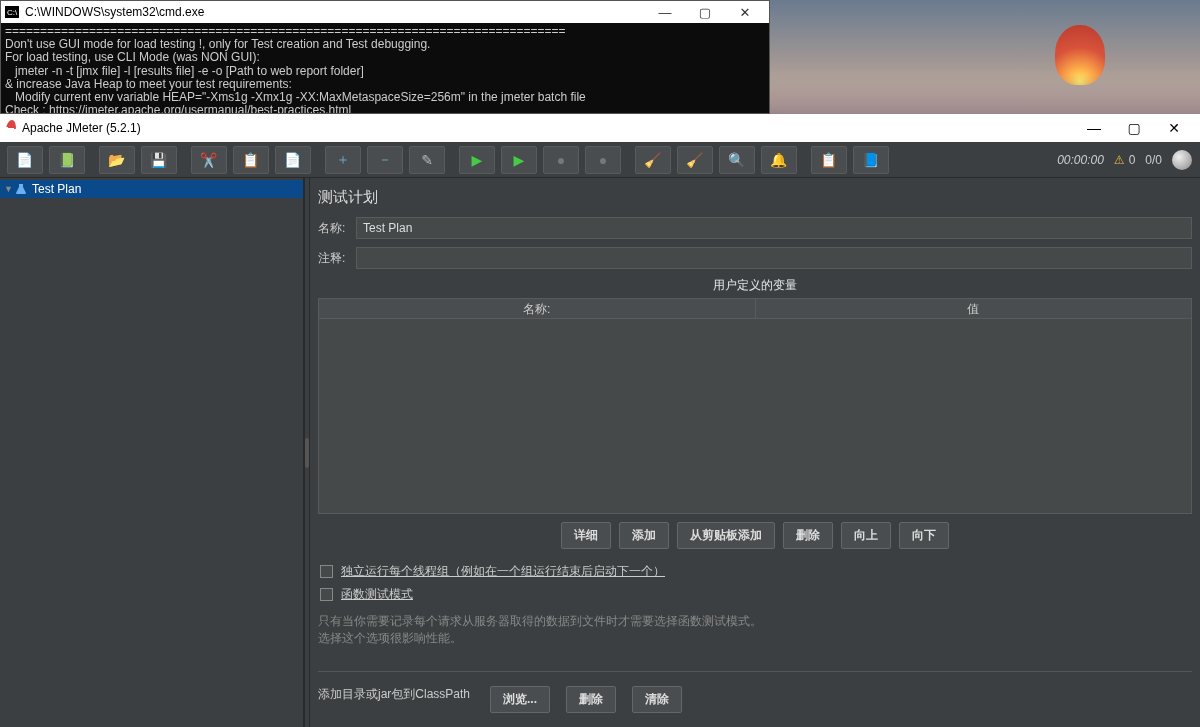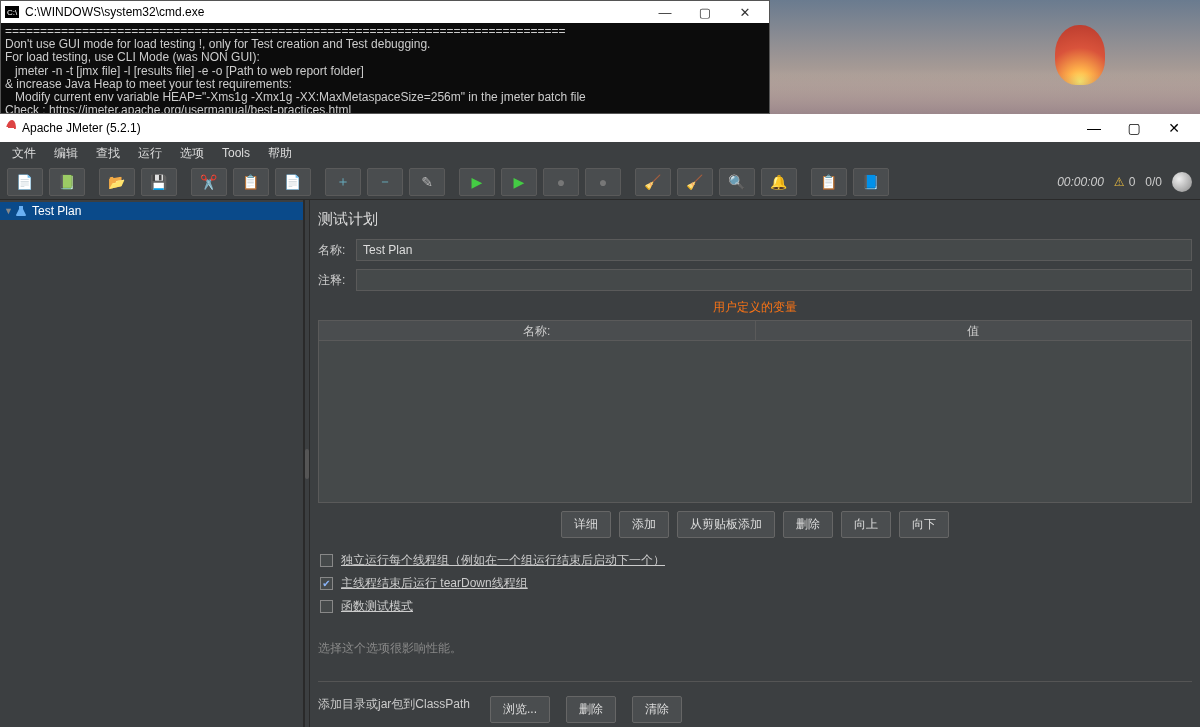--- a/index.html
+++ b/index.html
@@ -50,28 +50,28 @@
 
 .jm-splitter { width:6px; background:#3c3f41; display:flex; align-items:center; justify-content:center; cursor:col-resize; border-left:1px solid #2a2a2a; border-right:1px solid #2a2a2a;}
 .jm-splitter .grip { width:4px; height:30px; background:#555; border-radius:2px; }
 
 .jm-panel { flex:1; background:#3c3f41; padding: 6px 8px 4px 8px; overflow-y:auto; display:flex; flex-direction:column; }
 .panel-title { font-size:15px; color:#ddd; margin: 4px 0 10px 0; }
 .form-row { display:flex; align-items:center; margin-bottom:8px; }
 .form-label { width:38px; color:#ccc; text-align:left; font-size:12px; }
 .form-input { flex:1; height:22px; background:#45494a; border:1px solid #5a5a5a; color:#ddd; padding:0 6px; font-size:12px; }
 
-.vars-title { text-align:center; color:#f97316; margin: 0 0 4px 0; font-size:12px; }
+.vars-title { text-align:center; color:#e5e5e5; margin: 0 0 4px 0; font-size:12px; }
 .vars-table-wrap { border:1px solid #5a5a5a; height:216px; background:#45494a; margin-bottom:8px; }
 .vars-header { display:flex; height:20px; background:#4a4d4f; border-bottom:1px solid #5a5a5a; }
 .vars-header div { flex:1; text-align:center; color:#ccc; font-size:12px; line-height:20px; border-right:1px solid #5a5a5a; }
 .vars-header div:last-child { border-right:none; }
 
 .btn-row { display:flex; justify-content:center; gap:8px; margin-bottom:14px; }
-.btn { padding:4px 12px; background:#4a4d4f; border:1px solid #666; color:#ddd; font-size:12px; border-radius:2px; min-width:48px; text-align:center;}
+.btn { padding:4px 12px; background:#4a4d4f; border:1px solid #666; color:#ddd; font-size:12px; border-radius:2px; min-width:48px; text-align:center;font-weight:bold;}
 
 .check-row { display:flex; align-items:center; margin-bottom:6px; padding-left:2px; }
 .check-box { width:13px; height:13px; border:1px solid #888; margin-right:8px; background:#45494a; display:flex; align-items:center; justify-content:center; font-size:10px; color:#8ab4f8;}
 .check-box.checked::after { content:"✔"; }
 .check-label { color:#ccc; font-size:12px;text-decoration:underline; }
 
 .hint { color:#888; font-size:11px; line-height:1.4; margin: 4px 0 14px 0; }
 .hr { border-top:1px solid #555; margin: 10px 0; }
 
 .classpath-row { display:flex; align-items:flex-start; gap:16px; margin-top:4px;}
@@ -107,29 +107,20 @@
 <div class="jmeter">
   <div class="jm-titlebar">
     <div class="feather"></div>
     <span>Apache JMeter (5.2.1)</span>
     <div class="spacer"></div>
     <div class="winbtn">—</div>
     <div class="winbtn">▢</div>
     <div class="winbtn">✕</div>
   </div>
 
-  <div class="jm-menubar">
-    <span>文件</span>
-    <span>编辑</span>
-    <span>查找</span>
-    <span>运行</span>
-    <span>选项</span>
-    <span>Tools</span>
-    <span>帮助</span>
-  </div>
 
   <div class="jm-toolbar">
     <div class="tb-btn">📄</div>
     <div class="tb-btn">📗</div>
     <div class="tb-sep"></div>
     <div class="tb-btn">📂</div>
     <div class="tb-btn">💾</div>
     <div class="tb-sep"></div>
     <div class="tb-btn">✂️</div>
     <div class="tb-btn">📋</div>
@@ -203,30 +194,26 @@
         <div class="btn">删除</div>
         <div class="btn">向上</div>
         <div class="btn">向下</div>
       </div>
 
       <div class="check-row">
         <div class="check-box"></div>
         <div class="check-label">独立运行每个线程组（例如在一个组运行结束后启动下一个）</div>
       </div>
       <div class="check-row">
-        <div class="check-box checked"></div>
-        <div class="check-label">主线程结束后运行 tearDown线程组</div>
-      </div>
-      <div class="check-row">
         <div class="check-box"></div>
         <div class="check-label">函数测试模式</div>
       </div>
 
       <div class="hint">
-        <br>
+        <span>只有当你需要记录每个请求从服务器取得的数据到文件时才需要选择函数测试模式。</span><br>
         <span>选择这个选项很影响性能。</span>
       </div>
 
       <div class="hr"></div>
 
       <div class="classpath-row">
         <span class="cp-label">添加目录或jar包到ClassPath</span>
         <div class="btn">浏览...</div>
         <div class="btn">删除</div>
         <div class="btn">清除</div>

